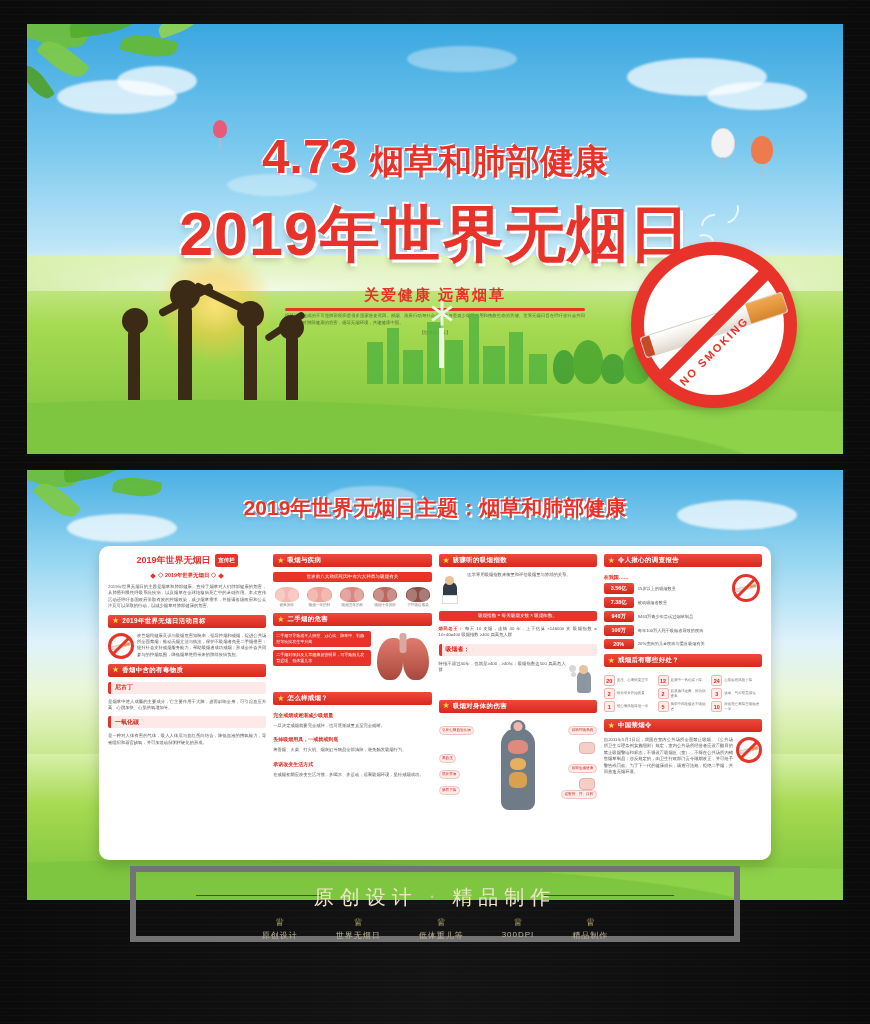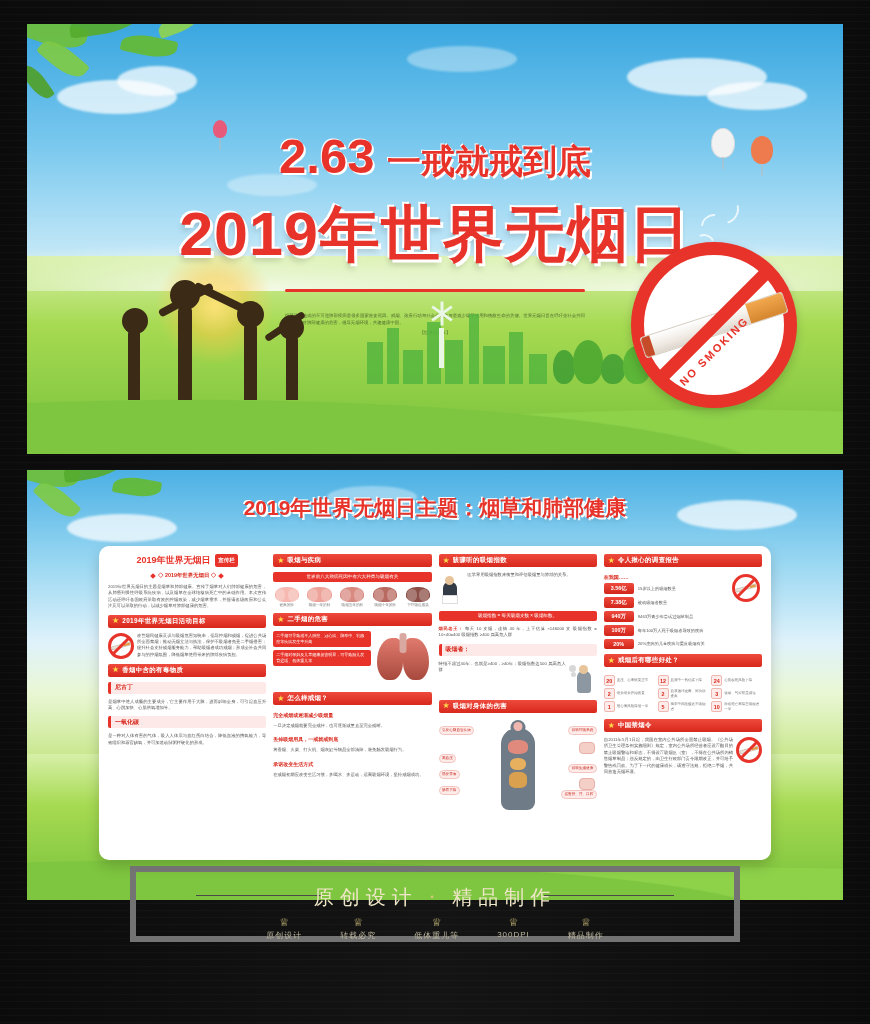--- a/index.html
+++ b/index.html
@@ -309,26 +309,27 @@
       <div class="leaf" style="left:104px;top:26px; width:56px; height:20px; transform:rotate(12deg); background:#64ba33;"></div>
       <div class="leaf" style="left:140px;top:4px;  width:44px; height:18px; transform:rotate(-20deg); background:#8ed350;"></div>
       <div class="leaf" style="left:0px;  top:64px; width:40px; height:16px; transform:rotate(55deg); background:#4f9f2a;"></div>
     </div>
 
     <div class="balloon" style="left:186px; top:96px; background:#e85a7a; width:14px; height:18px;"></div>
     <div class="balloon" style="right:108px; top:104px; background:#f2f2f2; border:1px solid #cfd9df; width:24px; height:30px;"></div>
     <div class="balloon" style="right:70px;  top:112px; background:#ee7b4e; width:22px; height:28px;"></div>
 
     <div class="p1-line1">
-      <span class="p1-num">2.63</span>
-      <span class="p1-sub">一戒就戒到底</span>
+      <span class="p1-num">4.73</span>
+      <span class="p1-sub">烟草和肺部健康</span>
     </div>
     <div class="p1-title">2019年世界无烟日</div>
 
     <div class="p1-ribbon">
+      <div class="rb-text">关爱健康 远离烟草</div>
       <div class="rb-bar"></div>
     </div>
 
     <div class="p1-para">
       <span>烟草消费造成的不可逆肺部疾病是很多国家首要死因。戒烟、政府行动与社会公众参与是减少烟草使用和挽救生命的关键。世界无烟日旨在呼吁全社会共同关注烟草对肺部健康的危害，倡导无烟环境，共建健康中国。</span>
       <span class="ctr">【世界无烟日】</span>
     </div>
 
     <div class="silhouettes">
       <div class="sil" style="left:6px;   width:12px; height:72px; border-radius:6px 6px 0 0;"></div>
@@ -693,21 +694,21 @@
       <span class="dot">·</span>
       <span>精品制作</span>
     </div>
     <div class="fp-items">
       <div class="fp-item">
         <div class="fp-crown">♕</div>
         <div class="fp-label">原创设计</div>
       </div>
       <div class="fp-item">
         <div class="fp-crown">♕</div>
-        <div class="fp-label">转载必究</div>
+        <div class="fp-label">世界无烟日</div>
       </div>
       <div class="fp-item">
         <div class="fp-crown">♕</div>
         <div class="fp-label">低体重儿等</div>
       </div>
       <div class="fp-item">
         <div class="fp-crown">♕</div>
         <div class="fp-label">300DPI</div>
       </div>
       <div class="fp-item">

